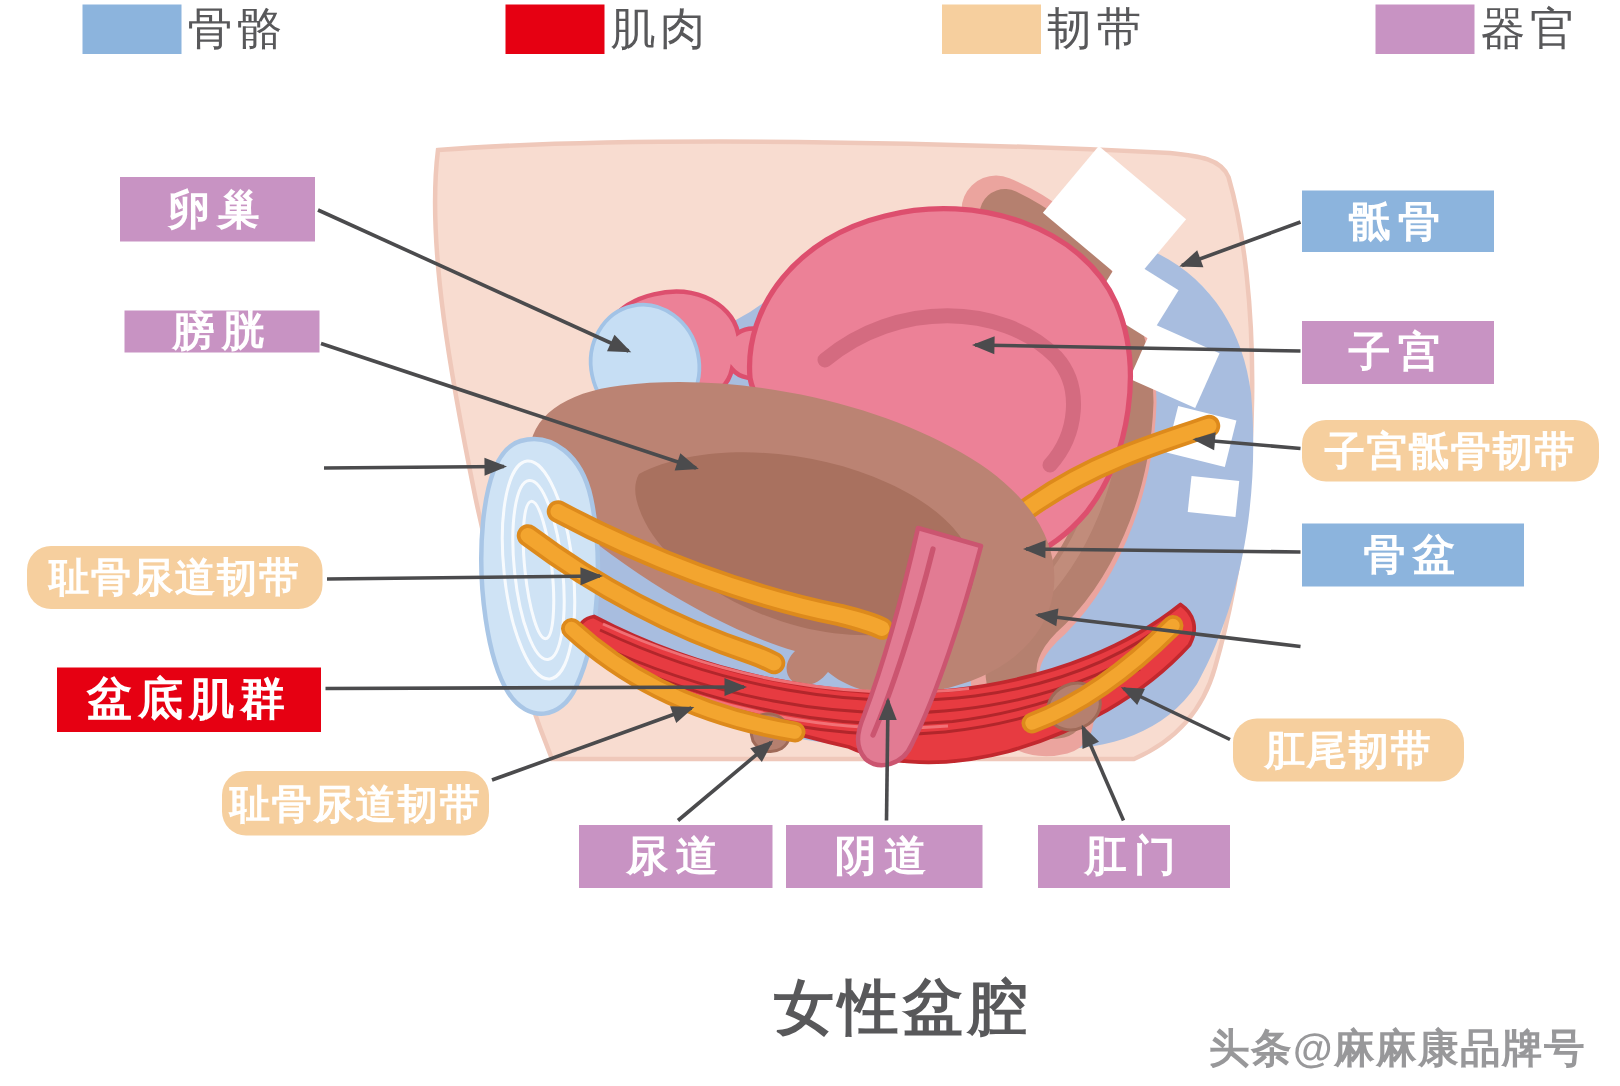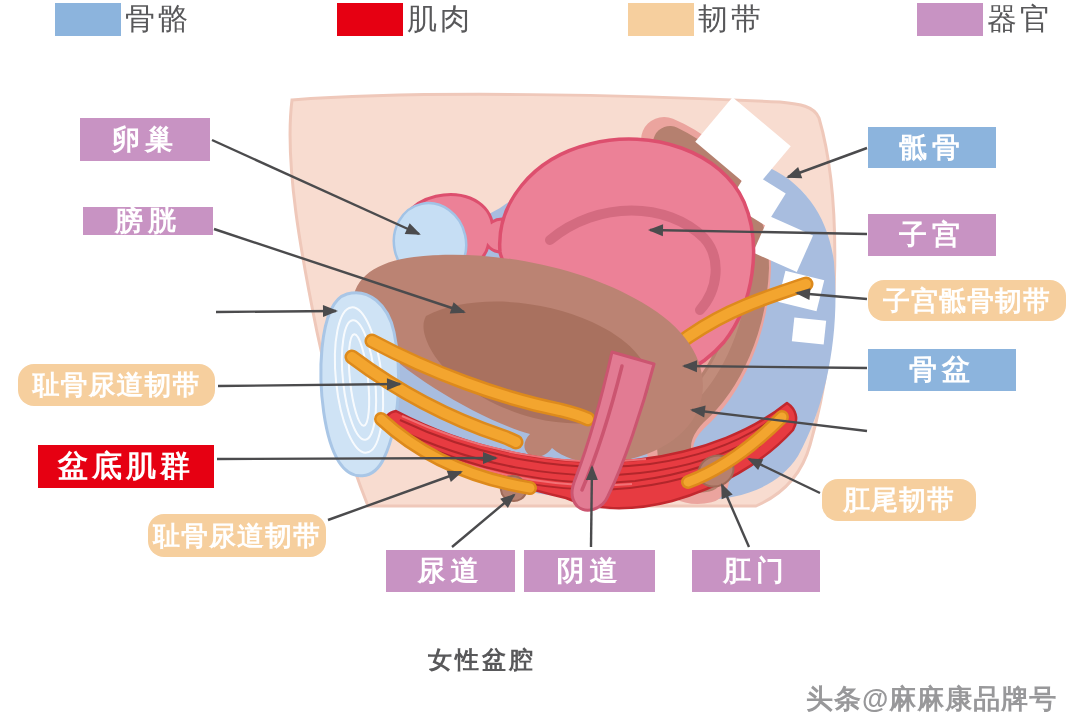--- a/index.html
+++ b/index.html
@@ -15,22 +15,22 @@
   .sw.organ{background:var(--organ);}
   .legend-item .lg-txt{font-size:30px;color:var(--text_dark);font-weight:500;letter-spacing:3px;}
   
   .lbl{position:absolute;display:flex;align-items:center;justify-content:center;
        color:#fff;font-size:28px;font-weight:600;letter-spacing:5px;white-space:nowrap;}
   .lbl.long{font-size:27px;letter-spacing:1px;}
   .lbl.bone{background:var(--bone);}
   .lbl.organ{background:var(--organ);}
   .lbl.ligament{background:var(--ligament);border-radius:16px;}
   .lbl.muscle{background:var(--muscle);font-weight:800;font-size:30px;letter-spacing:4px;}
-  .title{position:absolute;left:428px;top:644px;width:260px;text-align:left;
-         font-size:24px;font-weight:700;color:var(--text_dark);letter-spacing:3px;}
+  .title{position:absolute;left:428px;top:644px;width:260px;text-align:right;
+         font-size:40px;font-weight:700;color:var(--text_dark);letter-spacing:3px;}
   .watermark{position:absolute;left:806px;top:681px;font-size:27px;font-weight:700;
          color:var(--watermark);letter-spacing:1px;text-shadow:1px 1px 0 #fff;}
 </style>
 </head>
 <body>
 
 <div class="stage">
 
   <svg class="anatomy" width="1080" height="724" viewBox="0 0 1080 724">
     <defs>

